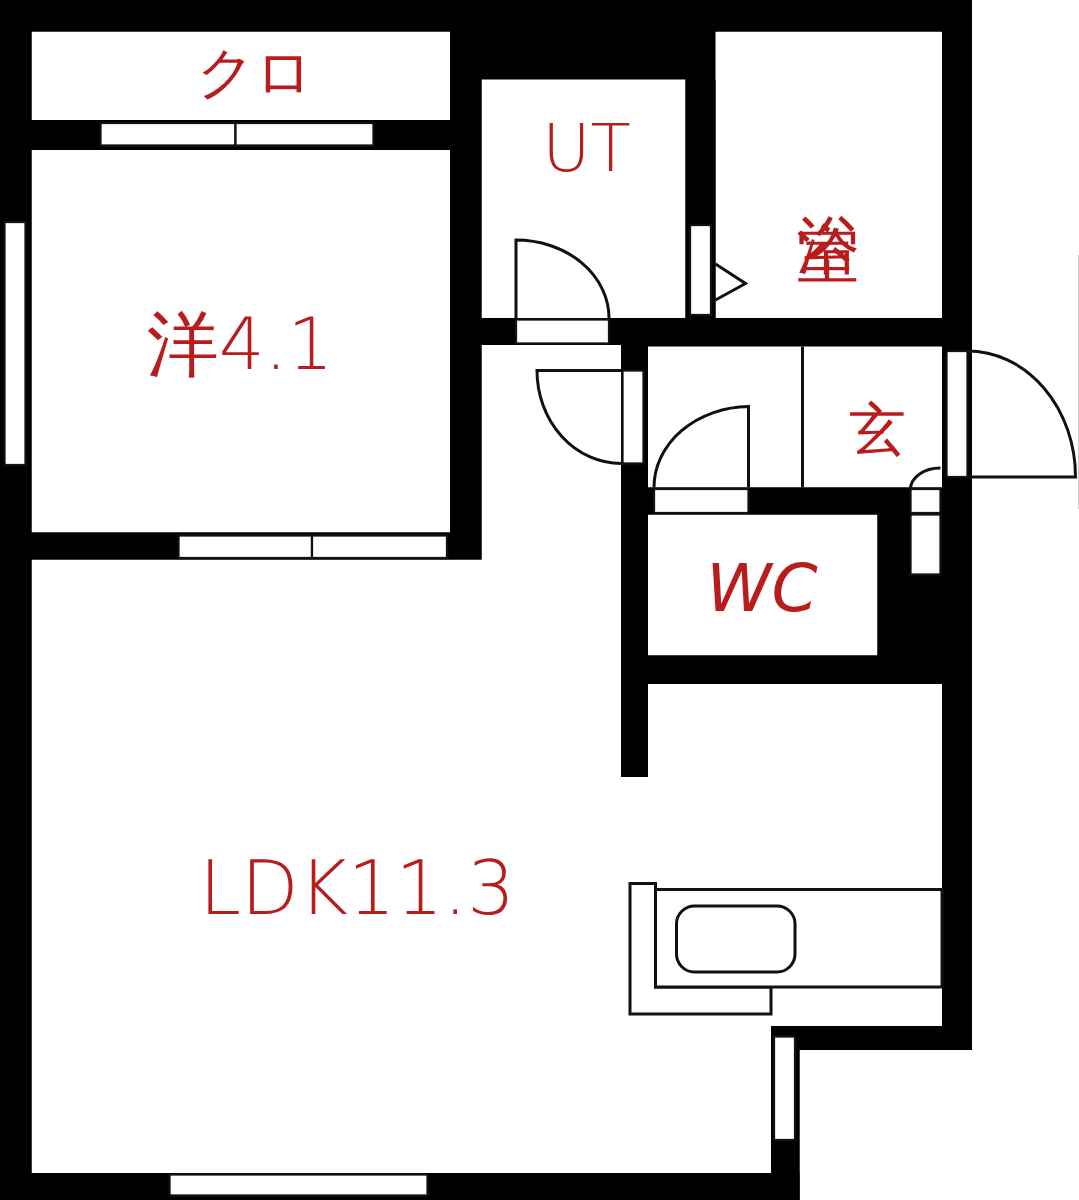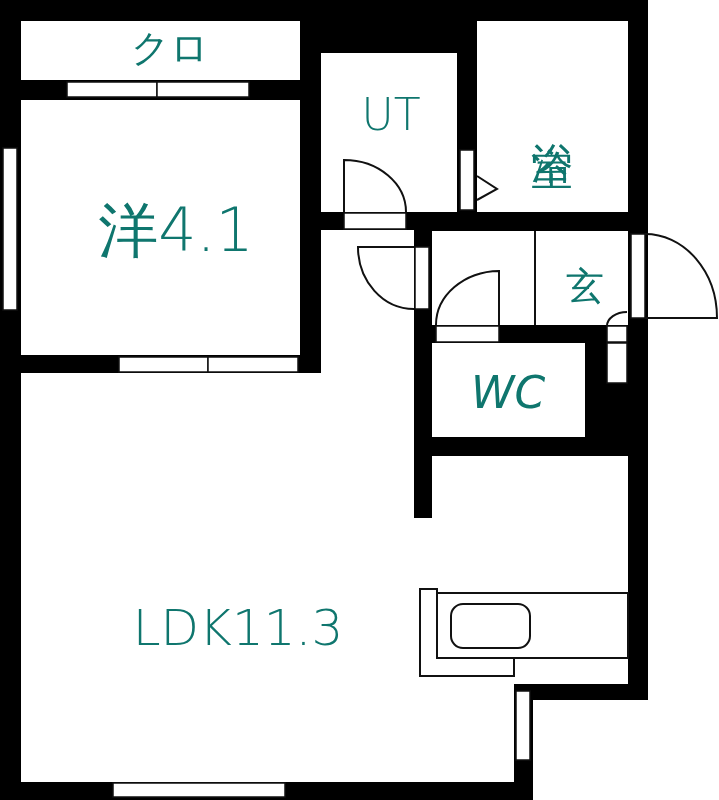--- a/index.html
+++ b/index.html
@@ -1,21 +1,21 @@
 <!DOCTYPE html>
 <html><head>
 <meta charset="utf-8">
 <style>
   html, body { margin: 0; padding: 0; background: #ffffff; }
   body { width: 719px; height: 800px; position: relative; overflow: hidden; }
   #plan { position: absolute; left: 0; top: 0; width: 719px; height: 800px; }
   .label {
     position: absolute;
     font-family: "DejaVu Sans", sans-serif;
-    color: #0f766e;
+    color: #b91c1c;
     white-space: nowrap;
     line-height: 1;
     transform: translate(-50%, -50%);
     font-weight: 300;
   }
   .label.v { writing-mode: vertical-rl; text-orientation: upright; letter-spacing: 4px; }
 </style>
 </head>
 <body>
 
@@ -108,18 +108,18 @@
   </g>
 
   <g fill="#fff" stroke="#111" stroke-width="2">
     <path d="M420 589 L437 589 L437 658 L514 658 L514 676 L420 676 Z"></path>
     <rect x="437" y="593" width="191" height="65"></rect>
     <rect x="451" y="604" width="79" height="44" rx="12" ry="12"></rect>
   </g>
 </svg>
 
 <div class="label" style="left:170px;top:48px;font-size:38px;">クロ</div>
-<div class="label" style="left:176px;top:230px;font-size:60px;">洋4.1</div>
-<div class="label" style="left:391px;top:115px;font-size:44px;text-align:center;">UT</div>
+<div class="label" style="left:160px;top:230px;font-size:48px;">洋4.1</div>
+<div class="label" style="left:391px;top:100px;font-size:44px;text-align:center;">UT</div>
 <div class="label v" style="left:552px;top:113px;font-size:42px;">浴室</div>
 <div class="label" style="left:585px;top:286px;font-size:38px;">玄</div>
 <div class="label" style="left:508px;top:393px;font-size:44px;font-style:italic;">WC</div>
-<div class="label" style="left:238px;top:592px;font-size:50px;margin-top:36px;">LDK11.3</div>
+<div class="label" style="left:238px;top:592px;font-size:50px;">LDK11.3</div>
 
 </body></html>

